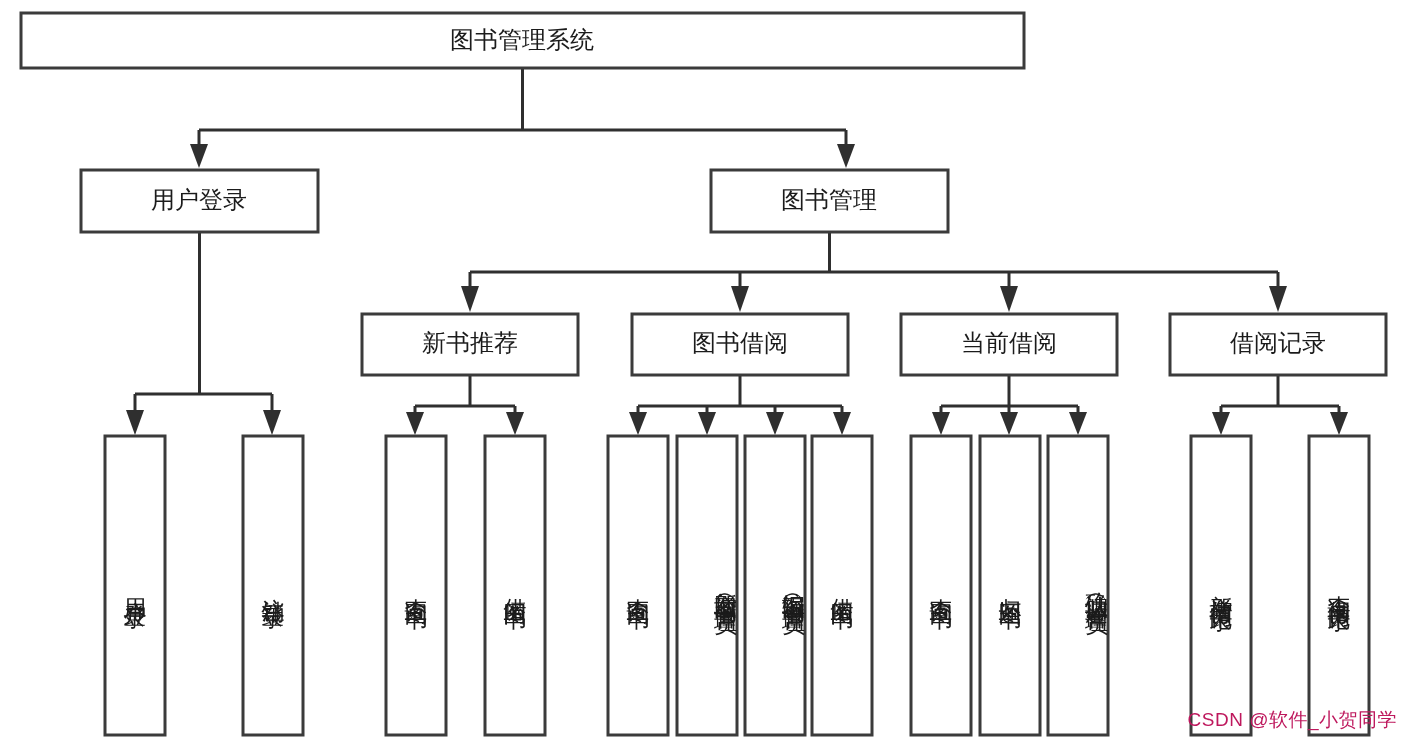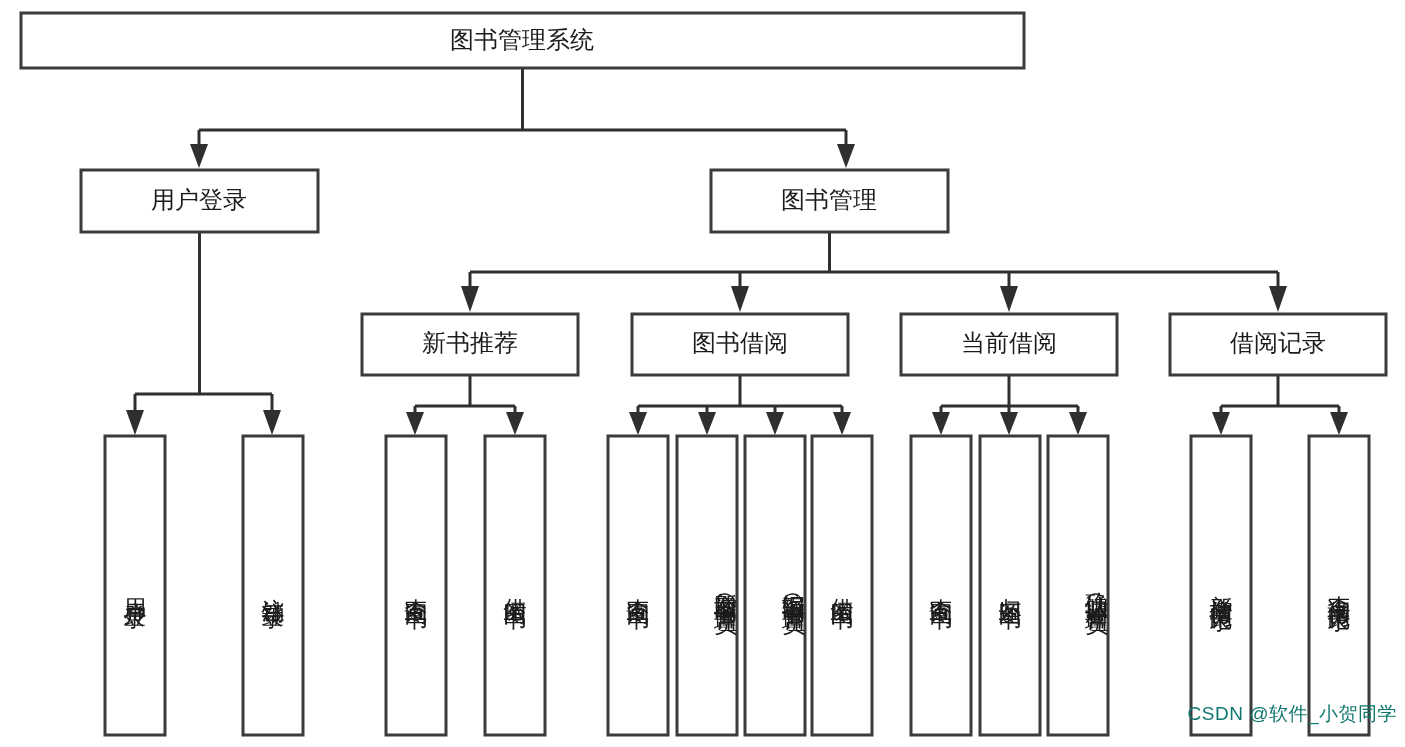--- a/index.html
+++ b/index.html
@@ -67,24 +67,24 @@
     justify-content: center;
     pointer-events: none;
     user-select: none;
   }
   .vlabel.centered {
     align-items: center;
   }
   .watermark {
     position: absolute;
     right: 8px;
-    bottom: 20px;
+    bottom: 14px;
     font-family: "Liberation Sans", "DejaVu Sans", sans-serif;
     font-size: 19px;
-    color: #0f766e;
+    color: #be185d;
     letter-spacing: 0.5px;
     user-select: none;
     white-space: nowrap;
   }
 </style>
 </head>
 <body>
 
 <div id="diagram-root">
 

